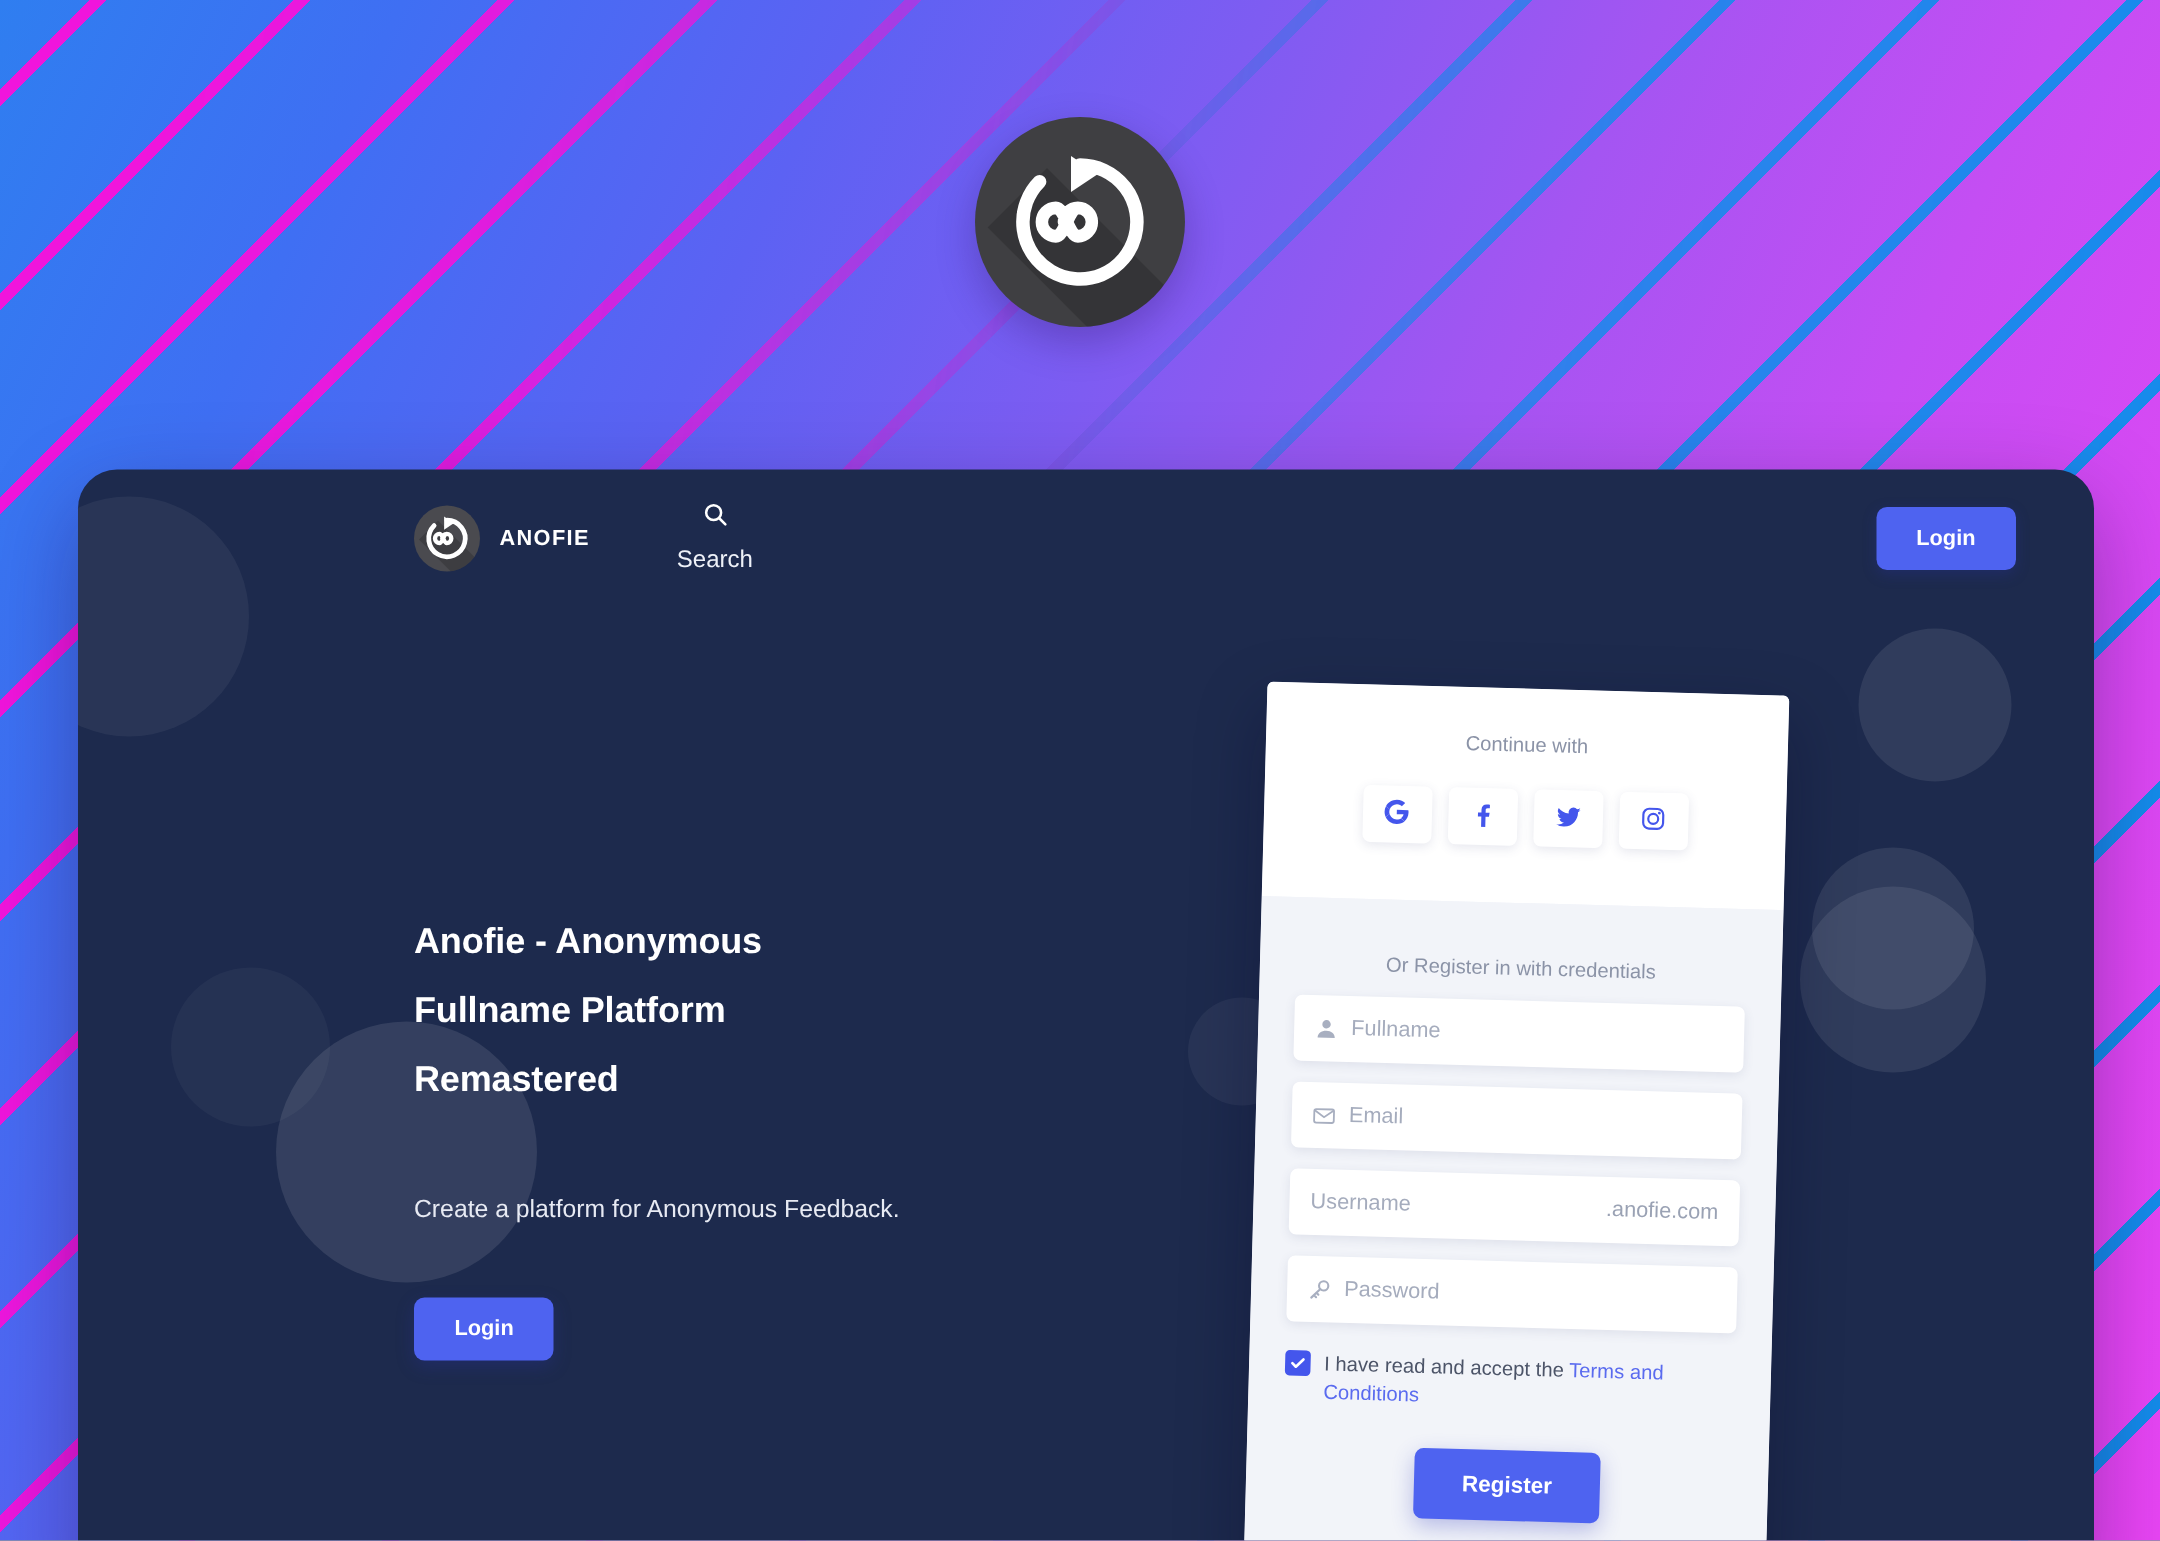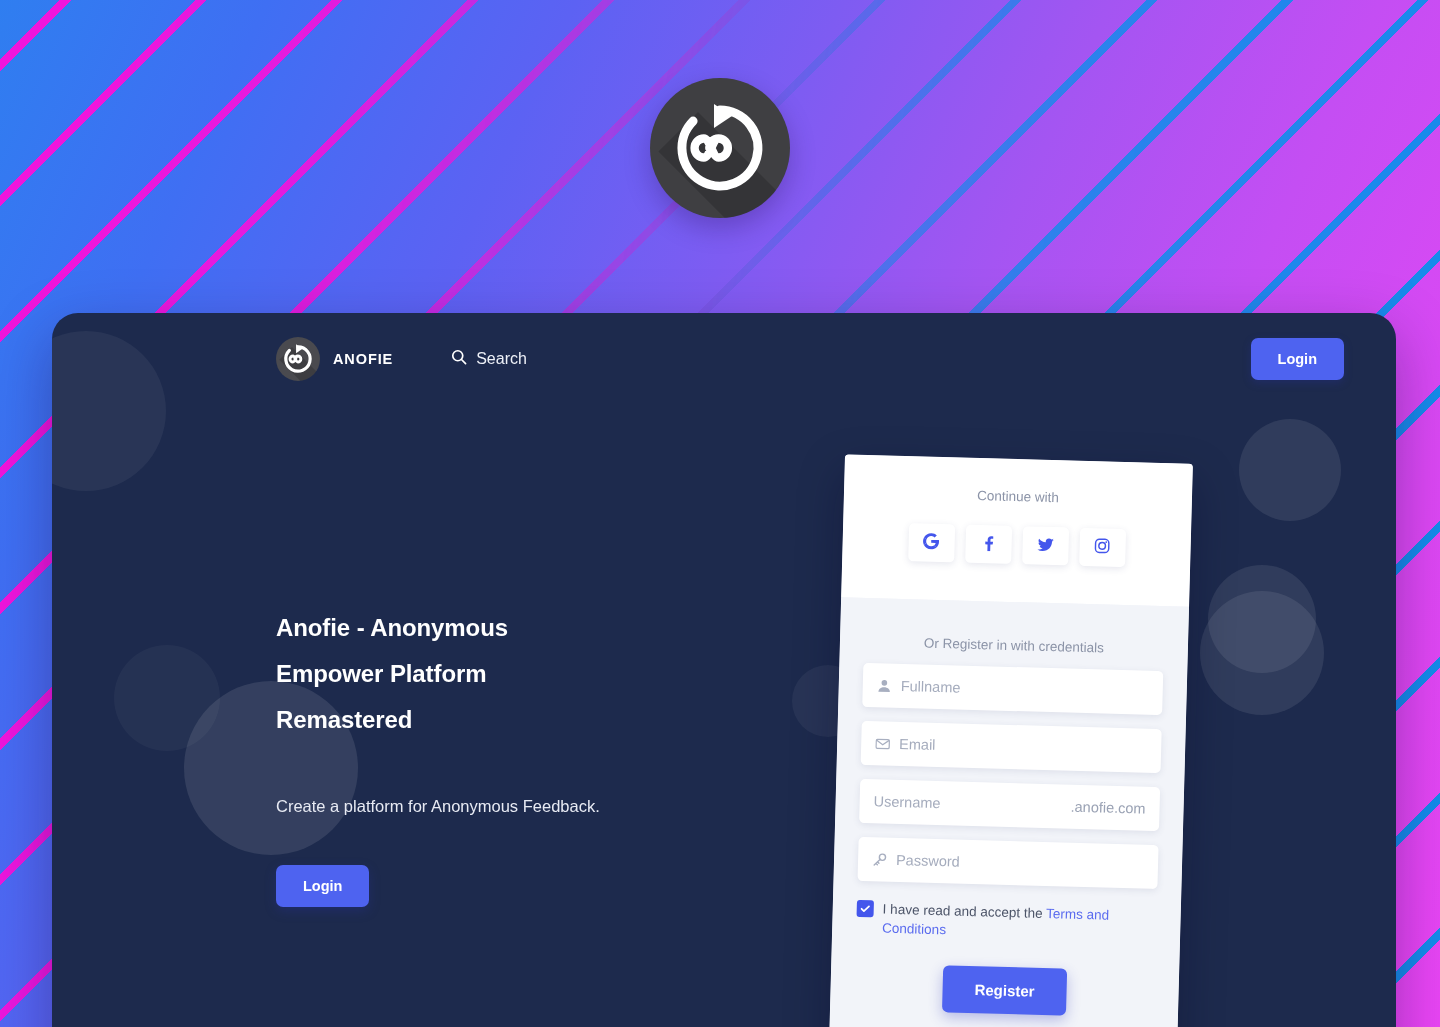--- a/index.html
+++ b/index.html
@@ -135,20 +135,21 @@
     font-size: 14.5px;
     font-weight: 700;
     letter-spacing: 0.9px;
   }
   #nav-search {
     display: flex; align-items: center; gap: 9px;
     margin-left: 58px;
     color: #eef1f8;
     font-size: 16px;
     cursor: pointer;
+    flex-direction: column;
   }
   #nav-spacer { flex: 1 1 auto; }
   #nav-login-btn {
     background: #4e63f0;
     color: #fff;
     border: none;
     border-radius: 7px;
     font-family: inherit;
     font-size: 14.5px;
     font-weight: 700;
@@ -349,21 +350,21 @@
       </div>
 
       <div id="nav-spacer"></div>
 
       <button id="nav-login-btn">Login</button>
     </div>
 
     <div id="hero">
       <h1 id="hero-title">
         <span>Anofie - Anonymous</span><br>
-        <span>Empower Platform</span><br>
+        <span>Fullname Platform</span><br>
         <span>Remastered</span>
       </h1>
       <p id="hero-sub">
         <span>Create a platform for Anonymous Feedback.</span><br>
       </p>
       <button id="hero-login-btn">Login</button>
     </div>
 
     <div id="auth-card">
 

